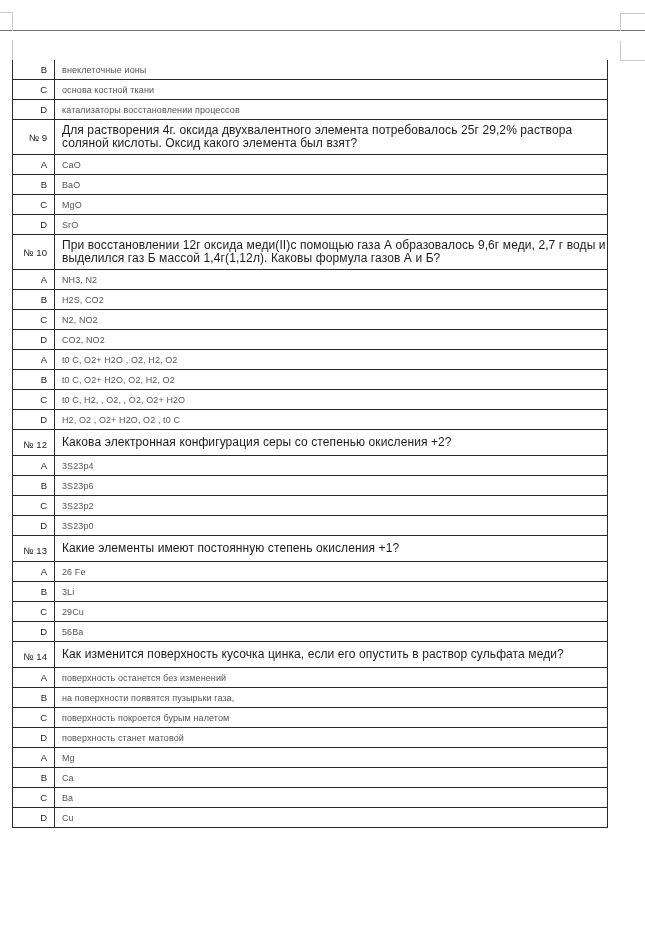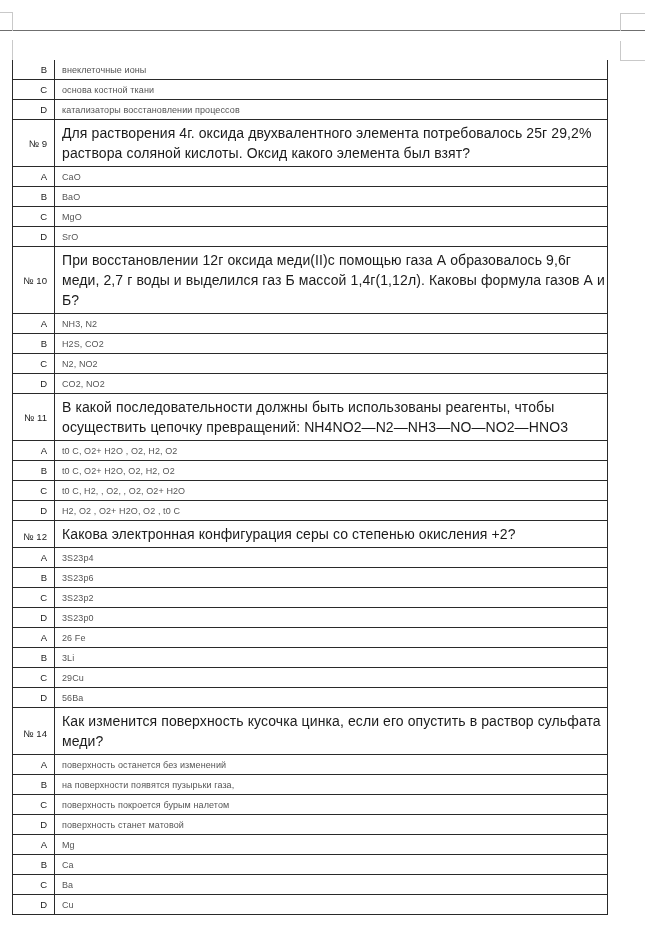--- a/index.html
+++ b/index.html
@@ -14,21 +14,21 @@
   .table-wrap { position: absolute; left: 12px; top: 60px; width: 595px; }
   table { border-collapse: collapse; width: 595px; table-layout: fixed; }
   col.c1 { width: 42px; }
   col.c2 { width: 553px; }
   td { border: 1px solid #2a2a2a; padding: 0; vertical-align: middle; }
   tr.first td { border-top: none; }
   td.lbl { text-align: right; padding-right: 7px; font-size: 9.5px; color: #222; }
   td.txt { padding-left: 7px; font-size: 9px; color: #555; letter-spacing: 0.1px; margin-left: 25px; }
   tr.opt td { height: 19px; }
   tr.q td { font-weight: normal; }
-  tr.q td.txt { color: #1b1b1b; font-size: 14px; line-height: 20px; padding-top: 3px; padding-bottom: 3px; }
+  tr.q td.txt { color: #1b1b1b; font-size: 12px; line-height: 13px; padding-top: 3px; padding-bottom: 3px; }
   tr.q td.lbl { font-size: 9.6px; color: #1b1b1b; }
   tr.q1 td { height: 19px; padding-top: 4px; padding-bottom: 0; }
   tr.q2 td { height: 28px; }
 </style>
 </head>
 <body>
 
 <div class="hline"></div>
 <div class="corner c-tl-top"></div>
 <div class="corner c-tl-bot"></div>
@@ -88,24 +88,20 @@
           <td class="txt">H2S, CO2</td>
         </tr>
         <tr class="opt">
           <td class="lbl">C</td>
           <td class="txt">N2, NO2</td>
         </tr>
         <tr class="opt">
           <td class="lbl">D</td>
           <td class="txt">CO2, NO2</td>
         </tr>
-        <tr class="q q2">
-          <td class="lbl">№ 11</td>
-          <td class="txt">В какой последовательности должны быть использованы реагенты, чтобы осуществить цепочку превращений: NH4NO2—N2—NH3—NO—NO2—HNO3</td>
-        </tr>
         <tr class="opt">
           <td class="lbl">A</td>
           <td class="txt">t0 C, O2+ H2O , O2, H2, O2</td>
         </tr>
         <tr class="opt">
           <td class="lbl">B</td>
           <td class="txt">t0 C, O2+ H2O, O2, H2, O2</td>
         </tr>
         <tr class="opt">
           <td class="lbl">C</td>
@@ -127,20 +123,24 @@
           <td class="lbl">B</td>
           <td class="txt">3S23p6</td>
         </tr>
         <tr class="opt">
           <td class="lbl">C</td>
           <td class="txt">3S23p2</td>
         </tr>
         <tr class="opt">
           <td class="lbl">D</td>
           <td class="txt">3S23p0</td>
+        </tr>
+        <tr class="q q1">
+          <td class="lbl">№ 13</td>
+          <td class="txt">Какие элементы имеют постоянную степень окисления +1?</td>
         </tr>
         <tr class="opt">
           <td class="lbl">A</td>
           <td class="txt">26 Fe</td>
         </tr>
         <tr class="opt">
           <td class="lbl">B</td>
           <td class="txt">3Li</td>
         </tr>
         <tr class="opt">

